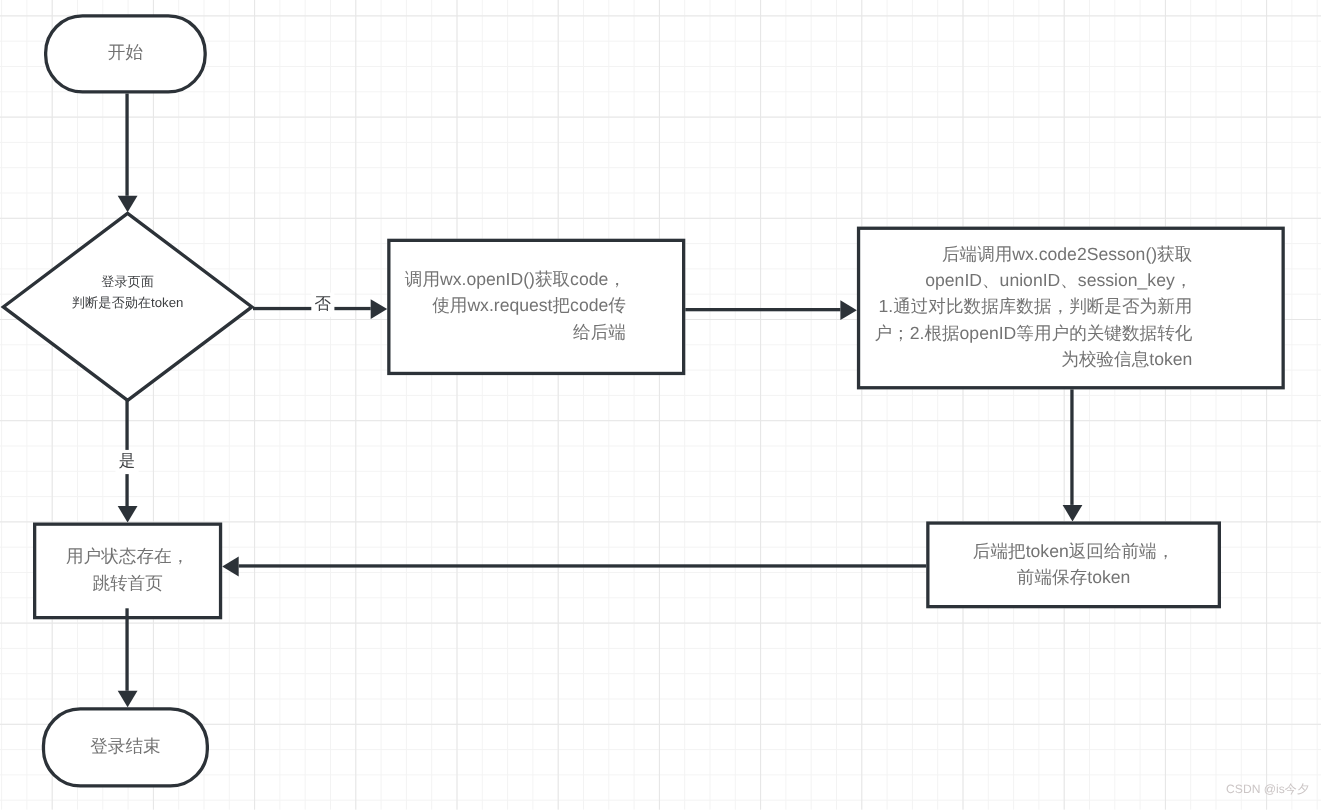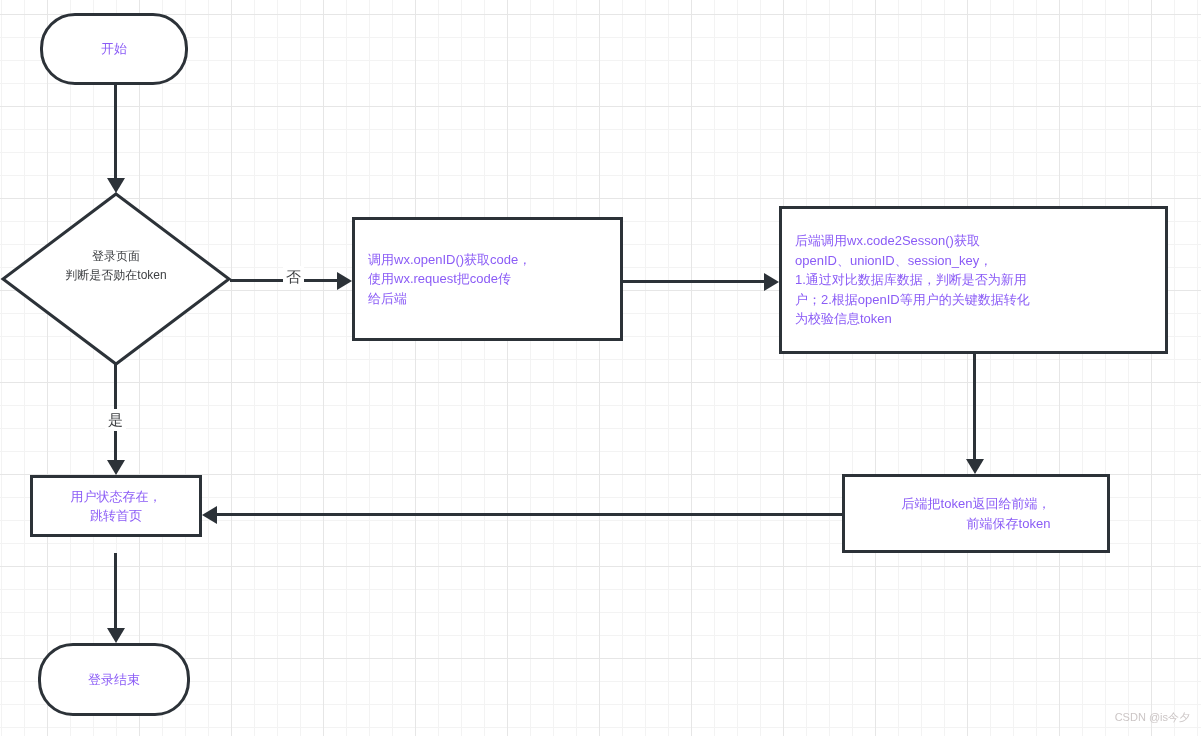--- a/index.html
+++ b/index.html
@@ -20,31 +20,31 @@
       linear-gradient(90deg, #f3f3f3 1px, transparent 1px);
     background-size: 92px 92px, 92px 92px, 23px 23px, 23px 23px;
     background-position: 47px 14px, 47px 14px, 1px 14px, 1px 14px;
   }
 
   .node {
     position: absolute;
     box-sizing: border-box;
     border: 3px solid #2c3238;
     background: #ffffff;
-    color: #8b5cf6;
-    font-size: 13px;
+    color: #737373;
+    font-size: 16px;
     line-height: 1.5;
     display: flex;
     align-items: center;
     justify-content: center;
   }
   .node .lbl { white-space: pre-line; }
   .node.rounded { border-radius: 35px; }
   .node.center { text-align: center; }
-  .node.leftalign { justify-content: flex-start; text-align: left; padding: 0 13px; }
+  .node.leftalign { justify-content: flex-start; text-align: right; padding: 0 13px; }
 
   .diamond-svg { position: absolute; }
   .diamond-label {
     position: absolute;
     color: #3d3f42;
     font-size: 12px;
     line-height: 1.55;
     text-align: center;
     white-space: pre-line;
   }
@@ -119,31 +119,31 @@
   <div class="node leftalign" style="left:779px; top:206px; width:389px; height:148px;">
     <span class="lbl">后端调用wx.code2Sesson()获取
 openID、unionID、session_key，
 1.通过对比数据库数据，判断是否为新用
 户；2.根据openID等用户的关键数据转化
 为校验信息token</span>
   </div>
 
   <div class="edge v head-down" style="left:973px; top:354px; height:105px;"></div>
 
-  <div class="node center" style="left:842px; top:474px; width:268px; height:79px;text-align:right;">
+  <div class="node center" style="left:842px; top:474px; width:268px; height:79px;">
     <span class="lbl">后端把token返回给前端，
 前端保存token</span>
   </div>
 
   <div class="edge h head-left" style="left:217px; top:513px; width:625px;"></div>
 
   <div class="edge v head-down" style="left:114px; top:364px; height:96px;"></div>
   <div class="edge-label" style="left:105px; top:409px;">是</div>
 
-  <div class="node center" style="left:30px; top:475px; width:172px; height:62px;font-family:Liberation Serif, serif;">
+  <div class="node center" style="left:30px; top:475px; width:172px; height:88px;font-family:Liberation Serif, serif;">
     <span class="lbl">用户状态存在，
 跳转首页</span>
   </div>
 
   <div class="edge v head-down" style="left:114px; top:553px; height:75px;"></div>
 
   <div class="node rounded center" style="left:38px; top:643px; width:152px; height:73px;">
     <span class="lbl">登录结束</span>
   </div>
 

